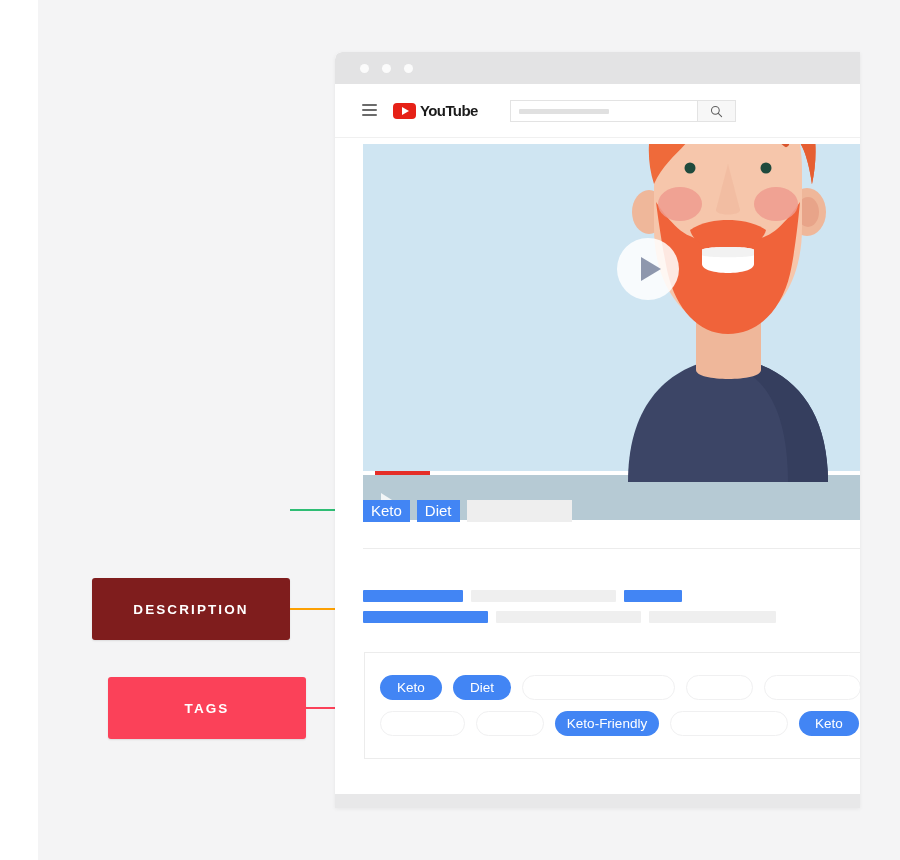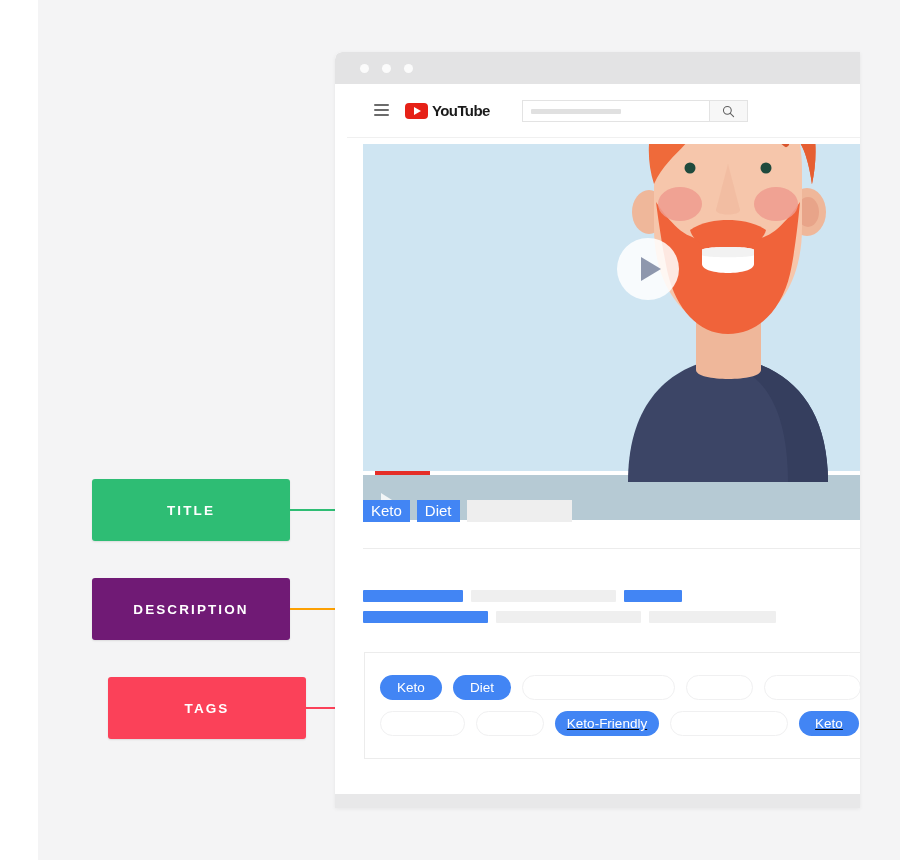--- a/index.html
+++ b/index.html
@@ -70,21 +70,21 @@
   #win-dot-1{ left:25px; }
   #win-dot-2{ left:47px; }
   #win-dot-3{ left:69px; }
   #bottombar{
     position:absolute; left:0; bottom:0; width:525px; height:14px;
     background:#e8e8e9;
   }
 
   
   #yt-header{
-    position:absolute; left:12px; top:32px; width:525px; height:54px;
+    position:absolute; left:0; top:32px; width:525px; height:54px;
     background:#ffffff;
     border-bottom:1px solid #f0f0f0;
   }
   #hamburger{
     position:absolute; left:27px; top:20px; width:15px; height:12px;
     display:flex; flex-direction:column; justify-content:space-between;
   }
   #hamburger span{ display:block; height:1.6px; background:#6b6b6b; border-radius:1px; }
   #yt-logo{
     position:absolute; left:58px; top:18px;
@@ -171,21 +171,21 @@
 
   
   #tags-box{
     position:absolute; left:29px; top:600px; width:496px; height:107px;
     border:1px solid #ececec; border-right:none; background:#ffffff;
   }
   .t-row{
     position:absolute; left:15px; display:flex; align-items:center; gap:11px;
   }
   #t-row-1{ top:22px; }
-  #t-row-2{ top:58px;text-decoration:underline; }
+  #t-row-2{ top:58px; }
   .pill{
     height:25px; border-radius:13px;
     display:flex; align-items:center; justify-content:center;
     font-size:13.5px; color:#ffffff; padding:0 13px; white-space:nowrap;
   }
   .pill-filled{ background:#4285f4; }
   .pill-empty{ background:#ffffff; border:1px solid #f0f0f1; }
 
   
   #person{
@@ -195,24 +195,21 @@
     position:absolute; left:213px; top:-419px; width:305px; height:430px; z-index:5;
   }
 </style>
 </head>
 <body>
 
 <div id="canvas">
 
   <div class="bg-panel"></div>
 
-  <div class="label-box" id="label-title" style="background: rgb(46, 189, 116);">
-    <span>TITLE</span>
-  </div>
-  <div class="label-box" id="label-desc" style="background: #701a75;">
+  <div class="label-box" id="label-desc" style="background: #7f1d1d;">
     <span>DESCRIPTION</span>
   </div>
   <div class="label-box" id="label-tags" style="background: rgb(251, 65, 89); margin-left: 16px;">
     <span>TAGS</span>
   </div>
 
   <div class="connector" id="conn-title" style="background: rgb(46, 189, 116);"></div>
   <div class="conn-dot" id="dot-title" style="background: rgb(46, 189, 116);"></div>
   <div class="connector" id="conn-desc" style="background: rgb(252, 160, 3);"></div>
   <div class="conn-dot" id="dot-desc" style="background: rgb(252, 160, 3);"></div>

